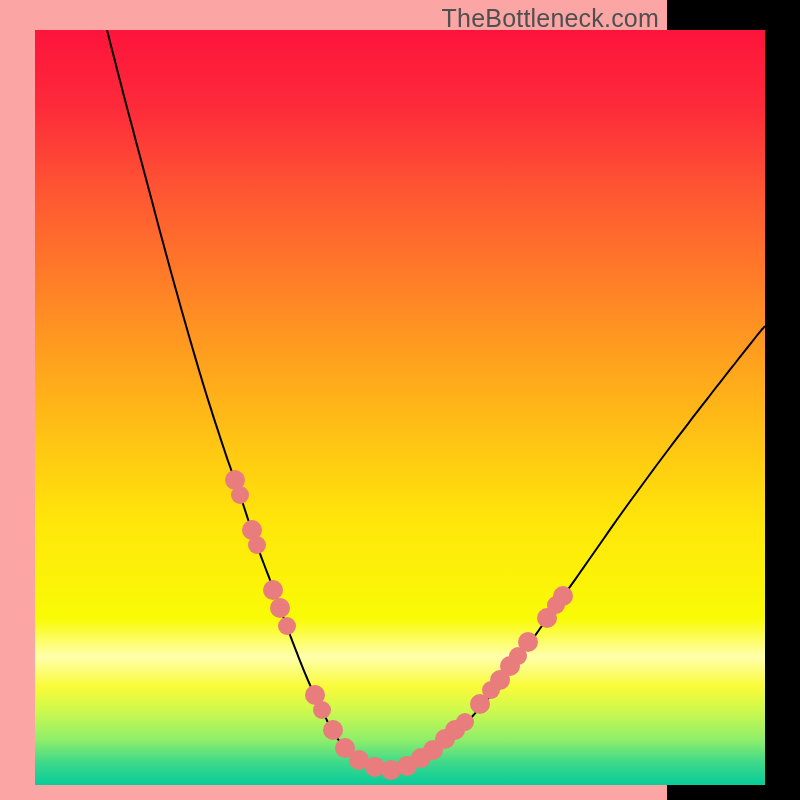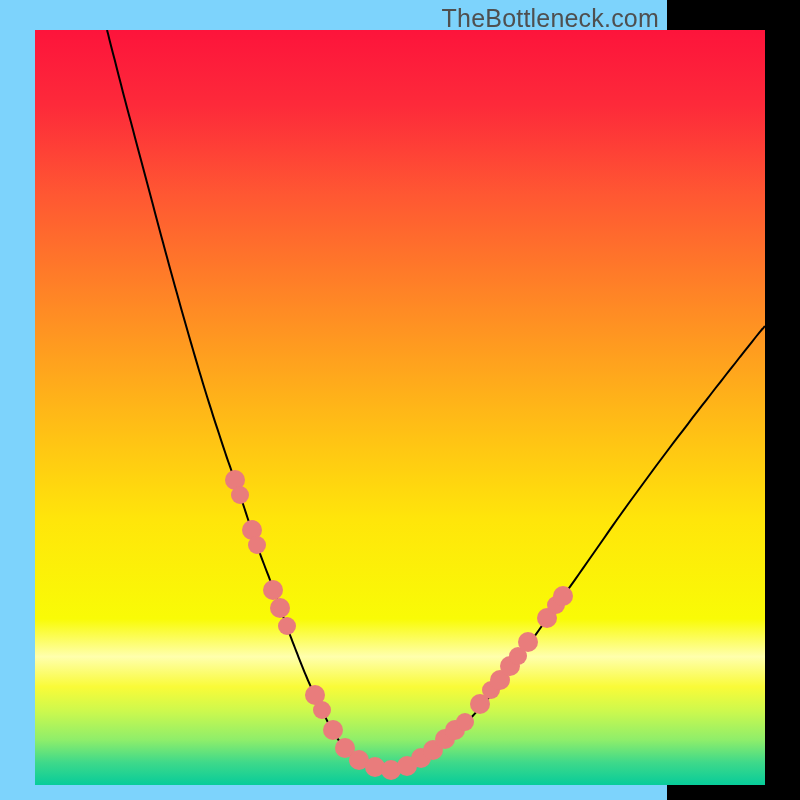--- a/index.html
+++ b/index.html
@@ -10,21 +10,21 @@
     background: #000;
     overflow: hidden;
     font-family: Arial, Helvetica, sans-serif;
   }
   .frame {
     position: absolute;
     left: 0;
     top: 0;
     width: 667px;
     height: 800px;
-    background: #7dd3fc;
+    background: #fca5a5;
   }
   .plot {
     position: absolute;
     left: 35px;
     top: 30px;
     width: 730px;
     height: 755px;
     overflow: hidden;
   }
   .plot svg {

